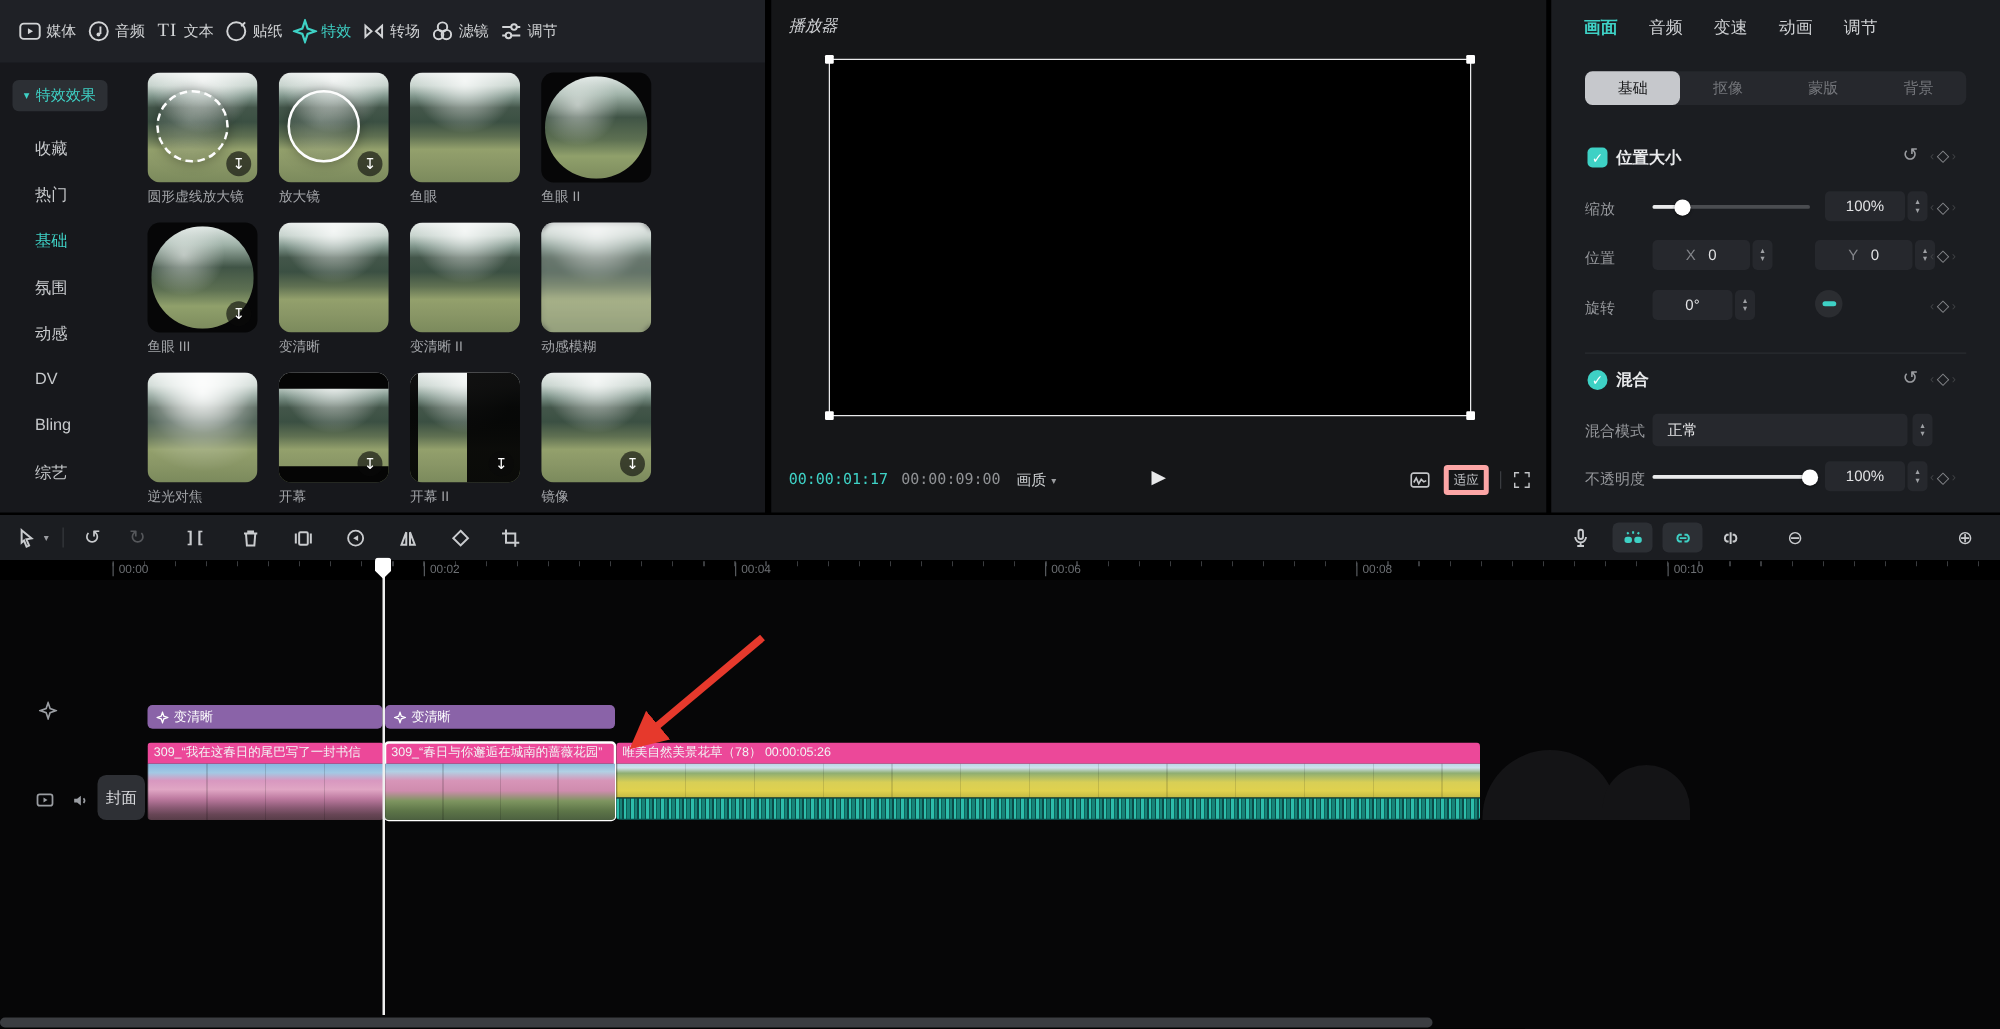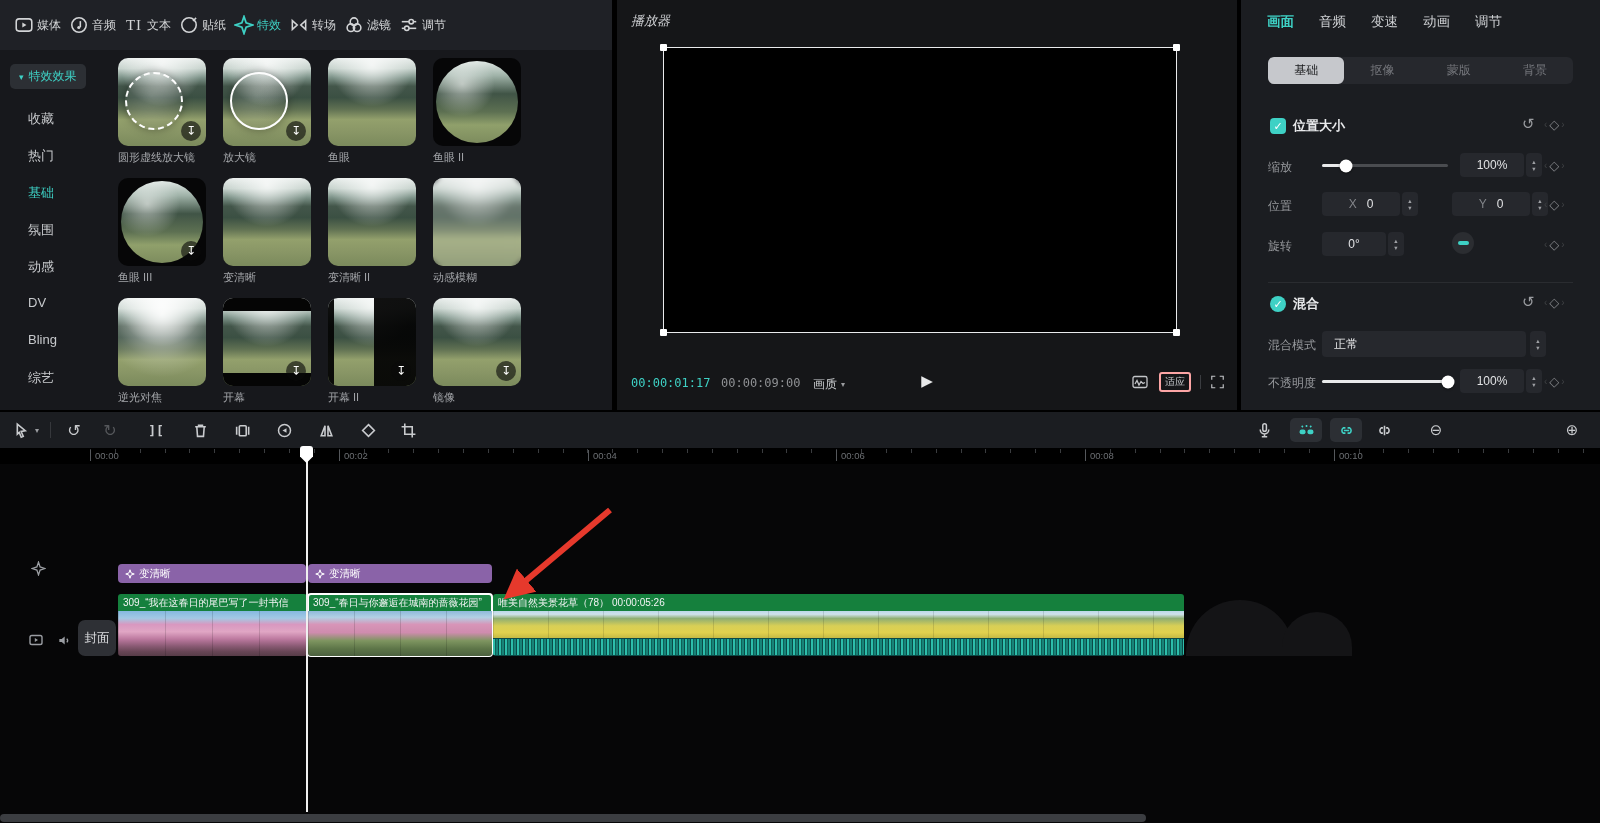--- a/index.html
+++ b/index.html
@@ -56,21 +56,21 @@
   .preview { position:absolute; left:46px; top:47px; width:514px; height:286px; background:#000; border:1px solid #e9eaec; }
   .handle { position:absolute; width:7px; height:7px; background:#fff; border-radius:1px; }
   .player-controls { position:absolute; left:0; bottom:14px; width:100%; height:26px; }
   .tc { font-family:"DejaVu Sans Mono",monospace; font-size:12px; }
   .tc-cur { position:absolute; left:14px; top:6px; color:#3ed1c5; }
   .tc-dur { position:absolute; left:104px; top:6px; color:#8f9194; }
   .quality { position:absolute; left:196px; top:6px; color:#cdd0d2; font-size:12px; display:flex; gap:4px; align-items:center; cursor:pointer; }
   .play-btn { position:absolute; left:50%; top:2px; transform:translateX(-50%); font-size:15px; color:#e8e9ea; cursor:pointer; }
   .pc-right { position:absolute; right:12px; top:2px; display:flex; align-items:center; gap:9px; }
   .pc-right svg { width:20px; height:16px; stroke:#c3c5c8; fill:none; stroke-width:1.3; }
-  .fit-btn { border:2px solid #fca5a5; border-radius:3px; color:#c3c5c8; font-size:10px; padding:1px 4px; cursor:pointer; }
+  .fit-btn { border:4px solid #fca5a5; border-radius:3px; color:#c3c5c8; font-size:10px; padding:1px 4px; cursor:pointer; }
   .pc-sep { width:1px; height:14px; background:#3a3c40; }
 
   
   .insp-tabs { position:absolute; left:26px; top:13px; display:flex; gap:25px; font-size:13.5px; color:#cfd1d4; }
   .insp-tab { cursor:pointer; }
   .insp-tab.active { color:#3ed1c5; font-weight:bold; }
   .seg { position:absolute; left:27px; top:57px; width:305px; height:27px; background:#26282d; border-radius:6px; display:flex; }
   .seg-item { flex:1; display:flex; align-items:center; justify-content:center; font-size:12px; color:#74767b; border-radius:6px; cursor:pointer; }
   .seg-item.active { background:#c6c8cc; color:#17181a; }
   .sec-head { position:absolute; left:29px; display:flex; align-items:center; gap:7px; }
@@ -112,21 +112,21 @@
   .track-area { position:absolute; left:0; top:464px; width:1600px; height:359px; background:#060607; }
   .gutter-ic { position:absolute; display:flex; align-items:center; justify-content:center; }
   .gutter-ic svg { stroke:#9a9da2; fill:none; stroke-width:1.4; }
   .cover-btn { position:absolute; left:78px; top:156px; width:38px; height:36px; background:#2e3035; border-radius:7px; display:flex; align-items:center; justify-content:center; font-size:12.5px; color:#dcdde0; cursor:pointer; }
 
   .effect-clip { position:absolute; top:100px; height:19px; background:#8a63a8; border-radius:4px; display:flex; align-items:center; gap:4px; padding:0 7px; font-size:10.5px; color:#fff; cursor:pointer; overflow:hidden; white-space:nowrap; }
   .effect-clip svg { width:10px; height:10px; stroke:#fff; fill:none; stroke-width:1.6; flex:0 0 auto; }
 
   .video-clip { position:absolute; top:130px; height:62px; border-radius:3px; overflow:hidden; cursor:pointer; }
   .video-clip.selected { outline:2px solid #fff; outline-offset:-1px; }
-  .vc-title { height:17px; background:#15803d; font-size:10px; color:#f2f3f4; line-height:17px; padding:0 5px; white-space:nowrap; overflow:hidden; }
+  .vc-title { height:17px; background:#ec4899; font-size:10px; color:#f2f3f4; line-height:17px; padding:0 5px; white-space:nowrap; overflow:hidden; }
   .vc-body { position:relative; height:45px; }
   .blossom { background:
       repeating-linear-gradient(90deg, rgba(0,0,0,.14) 0 1px, rgba(0,0,0,0) 1px 47px),
       linear-gradient(180deg,#86b8e0 0%,#a3c9e4 16%,#d898c0 30%,#e0a6c4 46%,#bd7aa0 62%,#8a5a74 78%,#684656 90%,#573c48 100%); }
   .roses { background:
       repeating-linear-gradient(90deg, rgba(0,0,0,.14) 0 1px, rgba(0,0,0,0) 1px 46px),
       linear-gradient(180deg,#8fb9da 0%,#b2d0e4 14%,#d795b8 30%,#cf8cae 48%,#7e9560 66%,#5d7548 84%,#4c6040 100%); }
   .meadow { position:relative; height:27px; background:
       repeating-linear-gradient(90deg, rgba(0,0,0,.12) 0 1px, rgba(0,0,0,0) 1px 55px),
       linear-gradient(180deg,#bcd8e8 0%,#cfe2ec 12%,#8fae72 28%,#d8cf56 55%,#e0d14e 80%,#c4ba45 100%); }

